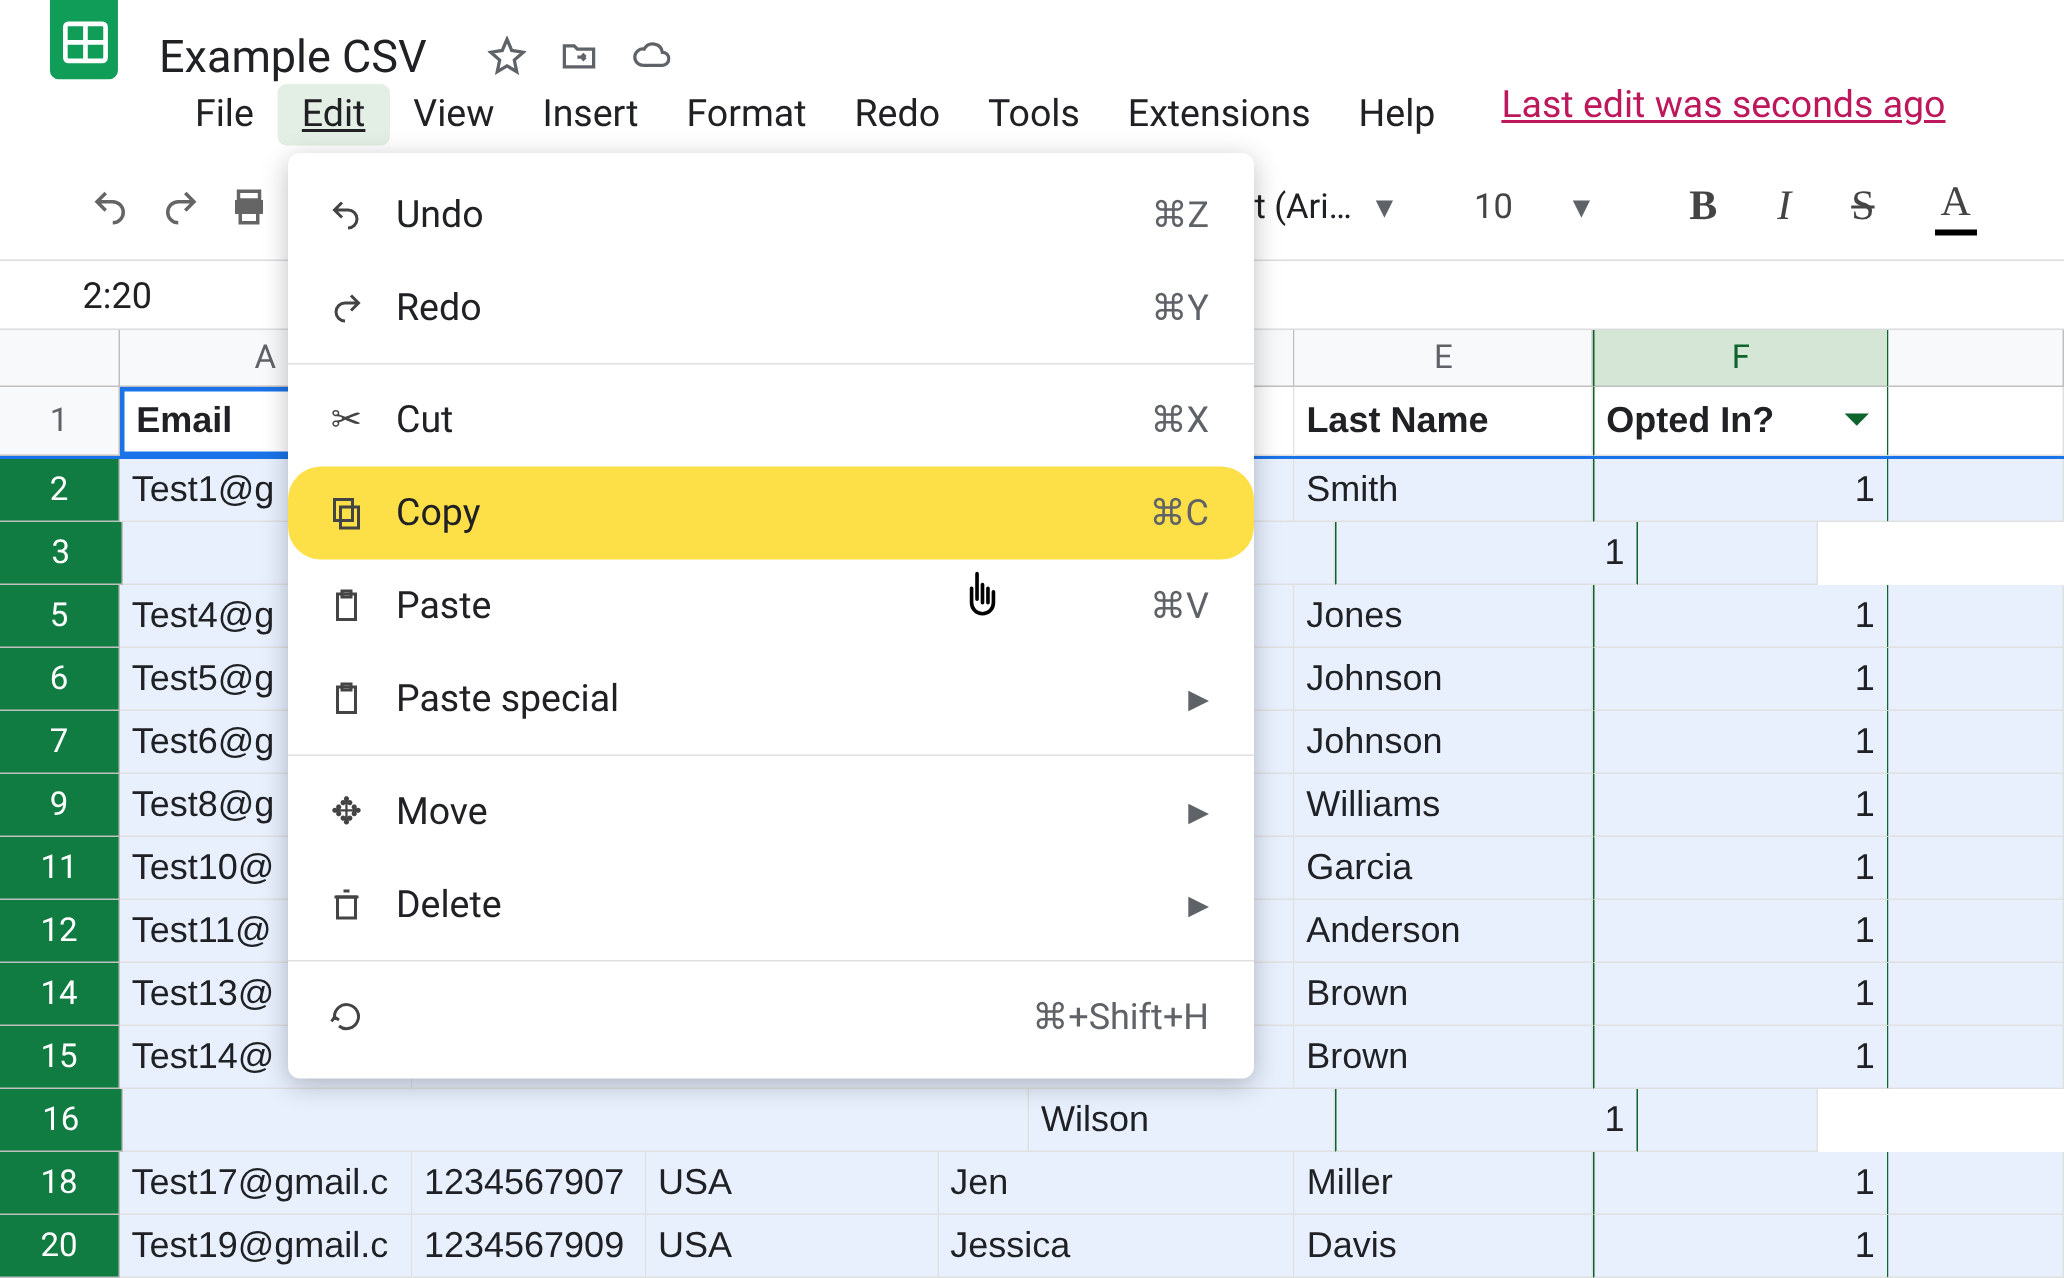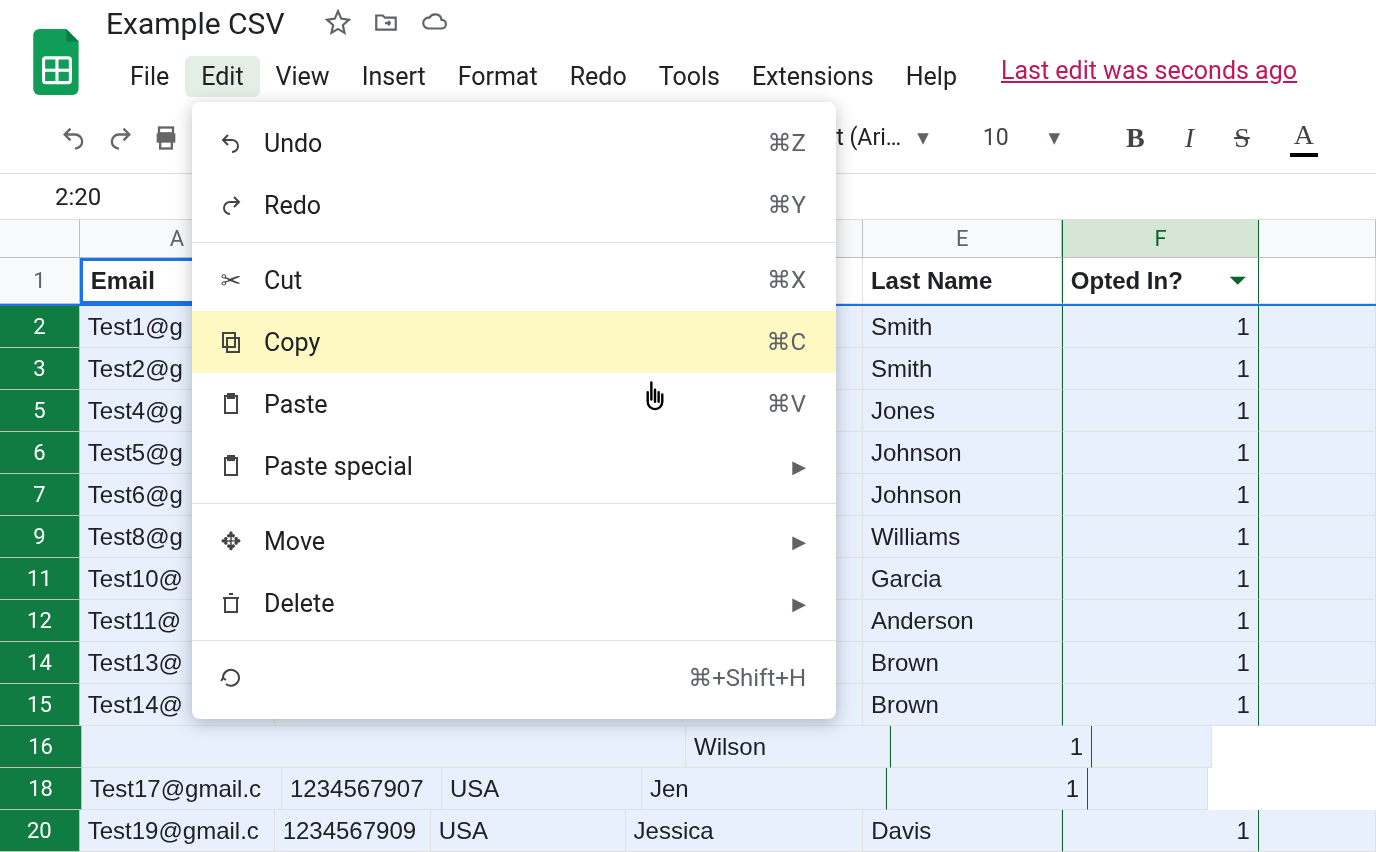--- a/index.html
+++ b/index.html
@@ -10,21 +10,21 @@
     overflow: hidden;
     width: 1376px;
     height: 852px;
     position: relative;
     background: #fff;
   }
 
   
   .top-header {
     display: flex;
-    align-items: flex-start;
+    align-items: flex-end;
     padding: 6px 20px 0 30px;
     height: 56px;
   }
   .logo-box {
     width: 56px;
     height: 72px;
     display: flex;
     align-items: center;
     justify-content: center;
     margin-right: 20px;
@@ -46,21 +46,21 @@
     height: 46px;
     gap: 0;
     font-size: 25px;
   }
   .menubar .menu-item {
     padding: 6px 16px;
     border-radius: 6px;
     cursor: pointer;
     color: #202124;
   }
-  .menubar .menu-item.active { background: #e3eee4; }
+  .menubar .menu-item.active { background: #e3eee4; text-decoration: underline; }
   .last-edit {
     margin-left: 28px;
     color: #be185d;
     text-decoration: underline;
     font-size: 25px;
   }
 
   
   .toolbar {
     height: 72px;
@@ -161,21 +161,21 @@
     z-index: 100;
     font-size: 25px;
   }
   .edit-menu .mi {
     display:flex;
     align-items:center;
     height: 62px;
     padding: 0 30px 0 24px;
     cursor:pointer;
   }
-  .edit-menu .mi.hover { background:#fef9c3; }
+  .edit-menu .mi.hover { background:#fde047;border-radius:22px; }
   .edit-menu .mi .mi-icon { width:30px; margin-right:18px; color:#444; display:flex;align-items:center;justify-content:center;}
   .edit-menu .mi .mi-label { flex:0 0 auto; }
   .edit-menu .mi .mi-shortcut { margin-left:auto; color:#5f6368; font-size:24px;}
   .edit-menu .mi .mi-sub { margin-left:auto; color:#5f6368; font-size:18px;}
   .edit-menu hr { border:none; border-top:1px solid #e0e0e0; margin:6px 0;}
 
   .cursor-pointer-img {
     position:absolute;
     top:380px; left:640px;
     font-size:28px;
@@ -310,21 +310,20 @@
   <div class="row sel">
     <div class="rownum sel">2</div>
     <div class="cell col-A">Test1@g</div>
     <div class="cell" style="width:604px"></div>
     <div class="cell col-E">Smith</div>
     <div class="cell col-F right">1</div>
     <div class="cell col-G"></div>
   </div>
   <div class="row sel">
     <div class="rownum sel">3</div>
-    <div class="cell col-A">Test2@g</div>
     <div class="cell" style="width:604px"></div>
     <div class="cell col-E">Smith</div>
     <div class="cell col-F right">1</div>
     <div class="cell col-G"></div>
   </div>
   <div class="row sel">
     <div class="rownum sel">5</div>
     <div class="cell col-A">Test4@g</div>
     <div class="cell" style="width:604px"></div>
     <div class="cell col-E">Jones</div>
@@ -394,20 +393,21 @@
     <div class="cell col-F right">1</div>
     <div class="cell col-G"></div>
   </div>
 
   <div class="row sel">
     <div class="rownum sel">18</div>
     <div class="cell col-A">Test17@gmail.c</div>
     <div class="cell" style="width:160px">1234567907</div>
     <div class="cell" style="width:200px">USA</div>
     <div class="cell" style="width:244px">Jen</div>
+    <div class="cell col-E">Miller</div>
     <div class="cell col-F right">1</div>
     <div class="cell col-G"></div>
   </div>
   <div class="row sel">
     <div class="rownum sel">20</div>
     <div class="cell col-A">Test19@gmail.c</div>
     <div class="cell" style="width:160px">1234567909</div>
     <div class="cell" style="width:200px">USA</div>
     <div class="cell" style="width:244px">Jessica</div>
     <div class="cell col-E">Davis</div>

